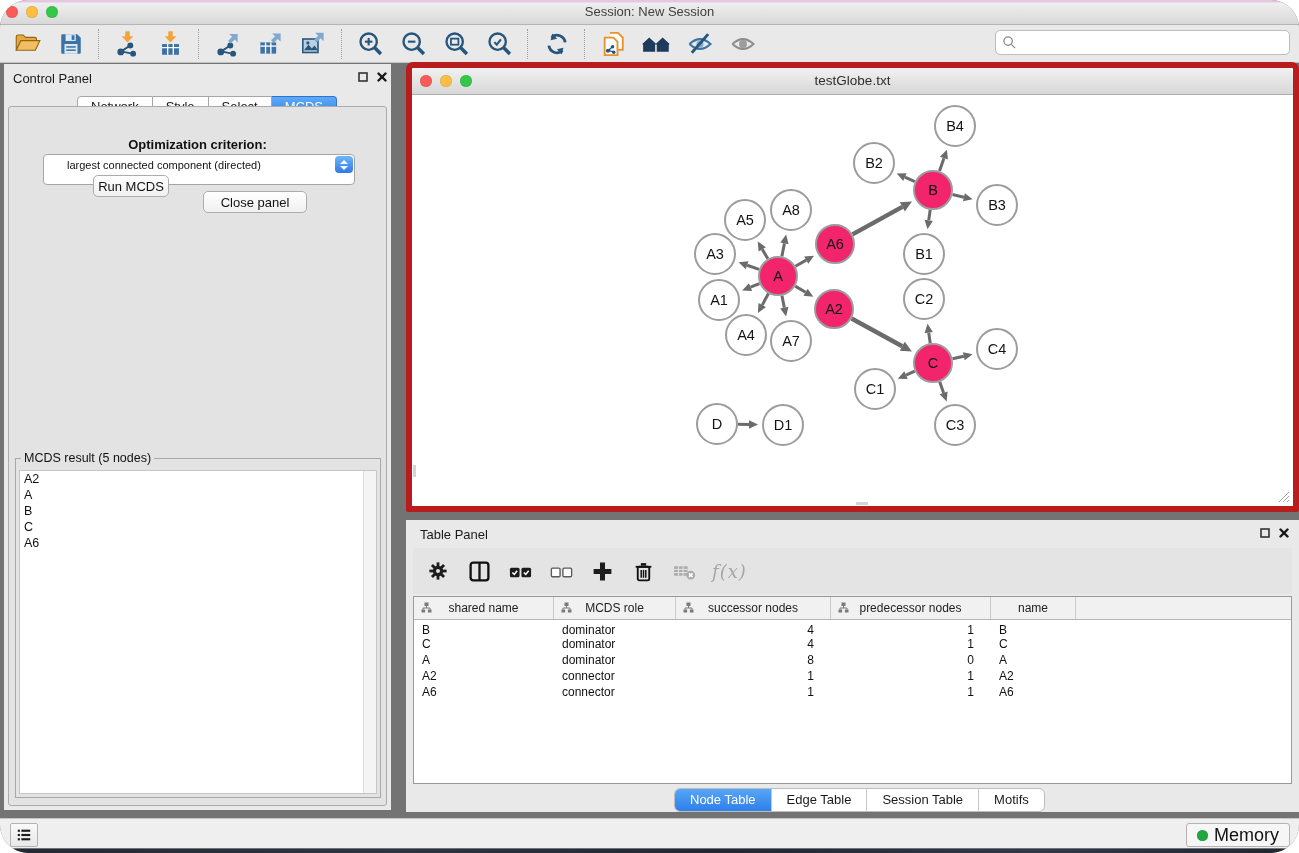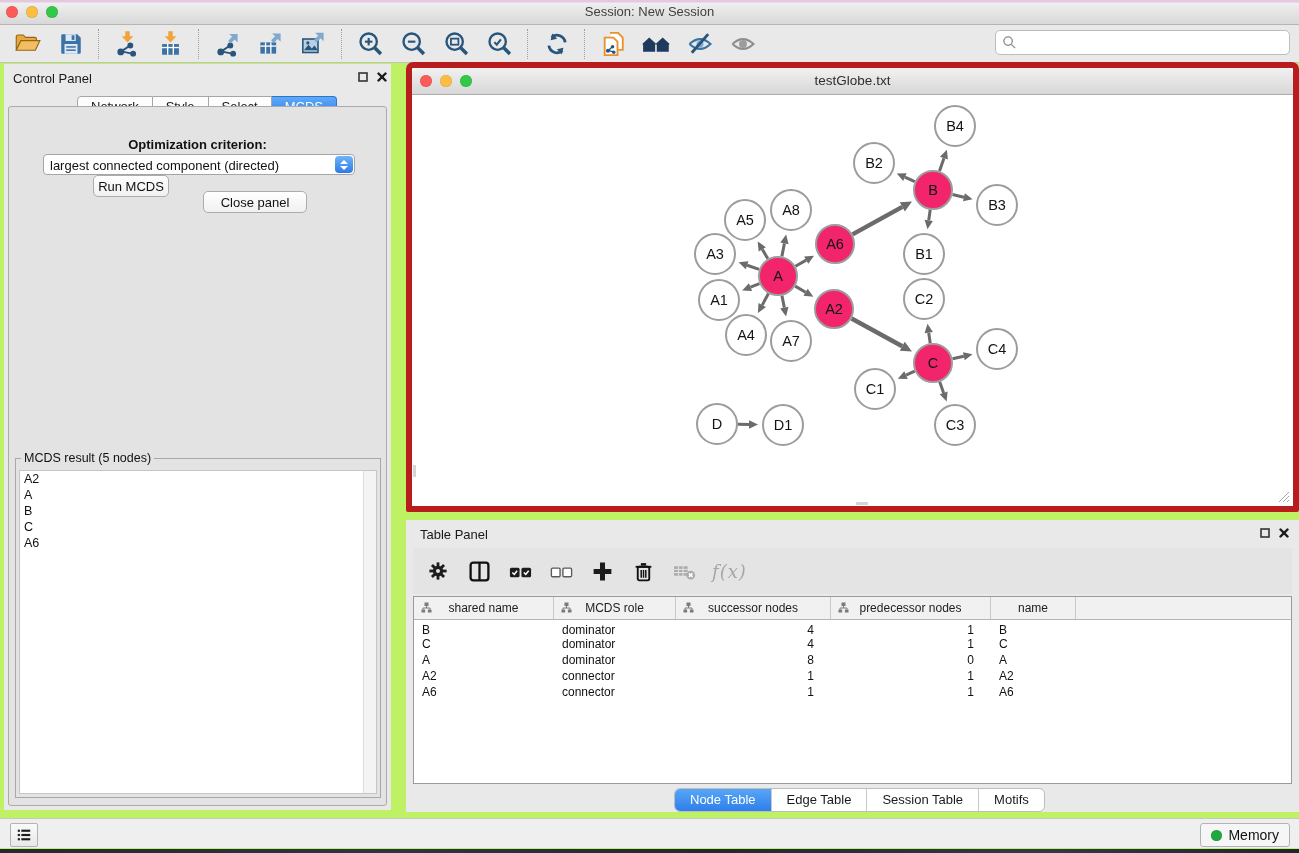--- a/index.html
+++ b/index.html
@@ -1,17 +1,17 @@
 <!DOCTYPE html>
 <html><head>
 <meta charset="utf-8">
 <style>
   html,body{margin:0;padding:0;}
   body{width:1299px;height:853px;font-family:"Liberation Sans",sans-serif;-webkit-font-smoothing:antialiased;}
-  .app{position:relative;width:1299px;height:853px;background:#bef264;overflow:hidden;}
+  .app{position:relative;width:1299px;height:853px;background:#737373;overflow:hidden;border-radius:28px;}
 
   
   .titlebar{position:absolute;left:0;top:0;width:100%;height:24px;
     background:linear-gradient(180deg,#E4C8E0 0,#E4C8E0 2px,#EFEFEF 3px,#D8D8D8 100%);
     border-bottom:1px solid #B5B5B5;}
   .lights{position:absolute;left:6px;top:6px;display:flex;gap:8px;}
   .light{width:12px;height:12px;border-radius:50%;box-shadow:inset 0 0 1px rgba(0,0,0,.35);}
   .l-red{background:#FC5B57;}.l-yellow{background:#FDBE41;}.l-green{background:#33C847;}
   .win-title{position:absolute;left:0;right:0;top:4px;text-align:center;font-size:13px;color:#404040;}
 
@@ -34,22 +34,22 @@
   .ph-icons{position:absolute;right:4px;top:8px;display:flex;gap:9px;align-items:center;}
   .ctl-tabs{position:absolute;left:73px;top:32px;display:flex;}
   .seg-tab{height:19px;line-height:19px;padding:0 13px;font-size:13px;color:#1A1A1A;background:#FDFDFD;
     border:1px solid #A6A6A6;border-left:none;cursor:default;}
   .seg-tab:first-child{border-left:1px solid #A6A6A6;border-radius:4px 0 0 4px;}
   .seg-tab:last-child{border-radius:0 4px 4px 0;}
   .seg-tab.active{background:linear-gradient(180deg,#5FAAF7,#2E7FE8);color:#fff;border-color:#2E74CF;}
   .ctl-pane{position:absolute;left:4px;right:4px;top:42px;bottom:4px;background:#E3E3E3;
     border:1px solid #ABABAB;border-radius:3px;}
   .opt-label{position:absolute;left:0;right:0;top:30px;text-align:center;font-size:13px;color:#111;font-weight:bold;}
-  .dropdown{position:absolute;left:34px;top:47px;width:312px;height:21px;background:#fff;
-    border:1px solid #A5A5A5;border-radius:4px;font-size:13px;color:#111;line-height:21px;padding-left:6px;box-sizing:border-box;}
+  .dropdown{position:absolute;left:34px;top:47px;width:312px;height:31px;background:#fff;
+    border:1px solid #A5A5A5;border-radius:4px;font-size:11px;color:#111;line-height:21px;padding-left:23px;box-sizing:border-box;}
   .dd-stepper{position:absolute;right:1px;top:1px;width:18px;height:17px;border-radius:4px;
     background:linear-gradient(180deg,#6FB5F9,#2E7BE5);display:flex;flex-direction:column;align-items:center;justify-content:center;gap:2px;}
   .tri-up{width:0;height:0;border-left:4px solid transparent;border-right:4px solid transparent;border-bottom:4px solid #fff;}
   .tri-down{width:0;height:0;border-left:4px solid transparent;border-right:4px solid transparent;border-top:4px solid #fff;}
   .btn{position:absolute;height:22px;background:linear-gradient(180deg,#FFFFFF,#F0F0F0);
     border:1px solid #ACACAC;border-radius:5px;font-size:13px;color:#111;text-align:center;line-height:21px;box-sizing:border-box;cursor:default;}
   .groupbox{position:absolute;left:6px;right:5px;top:351px;bottom:7px;border:1px solid #A8A8A8;}
   .gb-legend{position:absolute;left:5px;top:-8px;background:#E3E3E3;padding:0 3px;font-size:12.5px;color:#111;}
   .mcds-list{position:absolute;left:3px;right:3px;top:11px;bottom:3px;background:#fff;border:1px solid #C6C6C6;}
   .mcds-track{position:absolute;right:0;top:0;bottom:0;width:12px;background:#F4F4F4;border-left:1px solid #DDD;}
@@ -85,21 +85,21 @@
   .table-tabs{position:absolute;left:268px;top:268px;display:flex;border:1px solid #BDBDBD;border-radius:6px;overflow:hidden;background:#fff;}
   .table-tabs .seg{height:22px;line-height:22px;padding:0 15px;font-size:13px;color:#1A1A1A;border-left:1px solid #C9C9C9;cursor:default;}
   .table-tabs .seg:first-child{border-left:none;}
   .table-tabs .seg.active{background:linear-gradient(180deg,#58A6F7,#2E7FEA);color:#fff;}
 
   
   .statusbar{position:absolute;left:0;top:818px;width:100%;height:30px;background:#EFEFEF;border-top:1px solid #C6C6C6;box-sizing:border-box;}
   .list-btn{position:absolute;left:10px;top:4px;width:26px;height:22px;background:linear-gradient(180deg,#FAFAFA,#E9E9E9);
     border:1px solid #B3B3B3;border-radius:2px;display:flex;align-items:center;justify-content:center;}
   .memory-btn{position:absolute;right:9px;top:4px;height:22px;padding:0 10px;background:#F6F6F6;border:1px solid #B3B3B3;
-    border-radius:3px;display:flex;align-items:center;gap:6px;font-size:14px;color:#111;}
+    border-radius:3px;display:flex;align-items:center;gap:6px;font-size:18px;color:#111;}
   .mem-dot{width:11px;height:11px;border-radius:50%;background:#1FA83D;box-shadow:inset 0 0 1px rgba(0,0,0,.4);}
   .desktop-strip{position:absolute;left:0;top:849px;width:100%;height:4px;
     background:linear-gradient(90deg,#232833,#2E3442 30%,#222733 55%,#313848 80%,#20252F);}
   .xicon line{stroke:#1A1A1A;stroke-width:2.4;stroke-linecap:round;}
   .floaticon rect{fill:none;stroke:#333;stroke-width:1.6;}
 </style>
 </head>
 <body>
 
 <div class="app">

